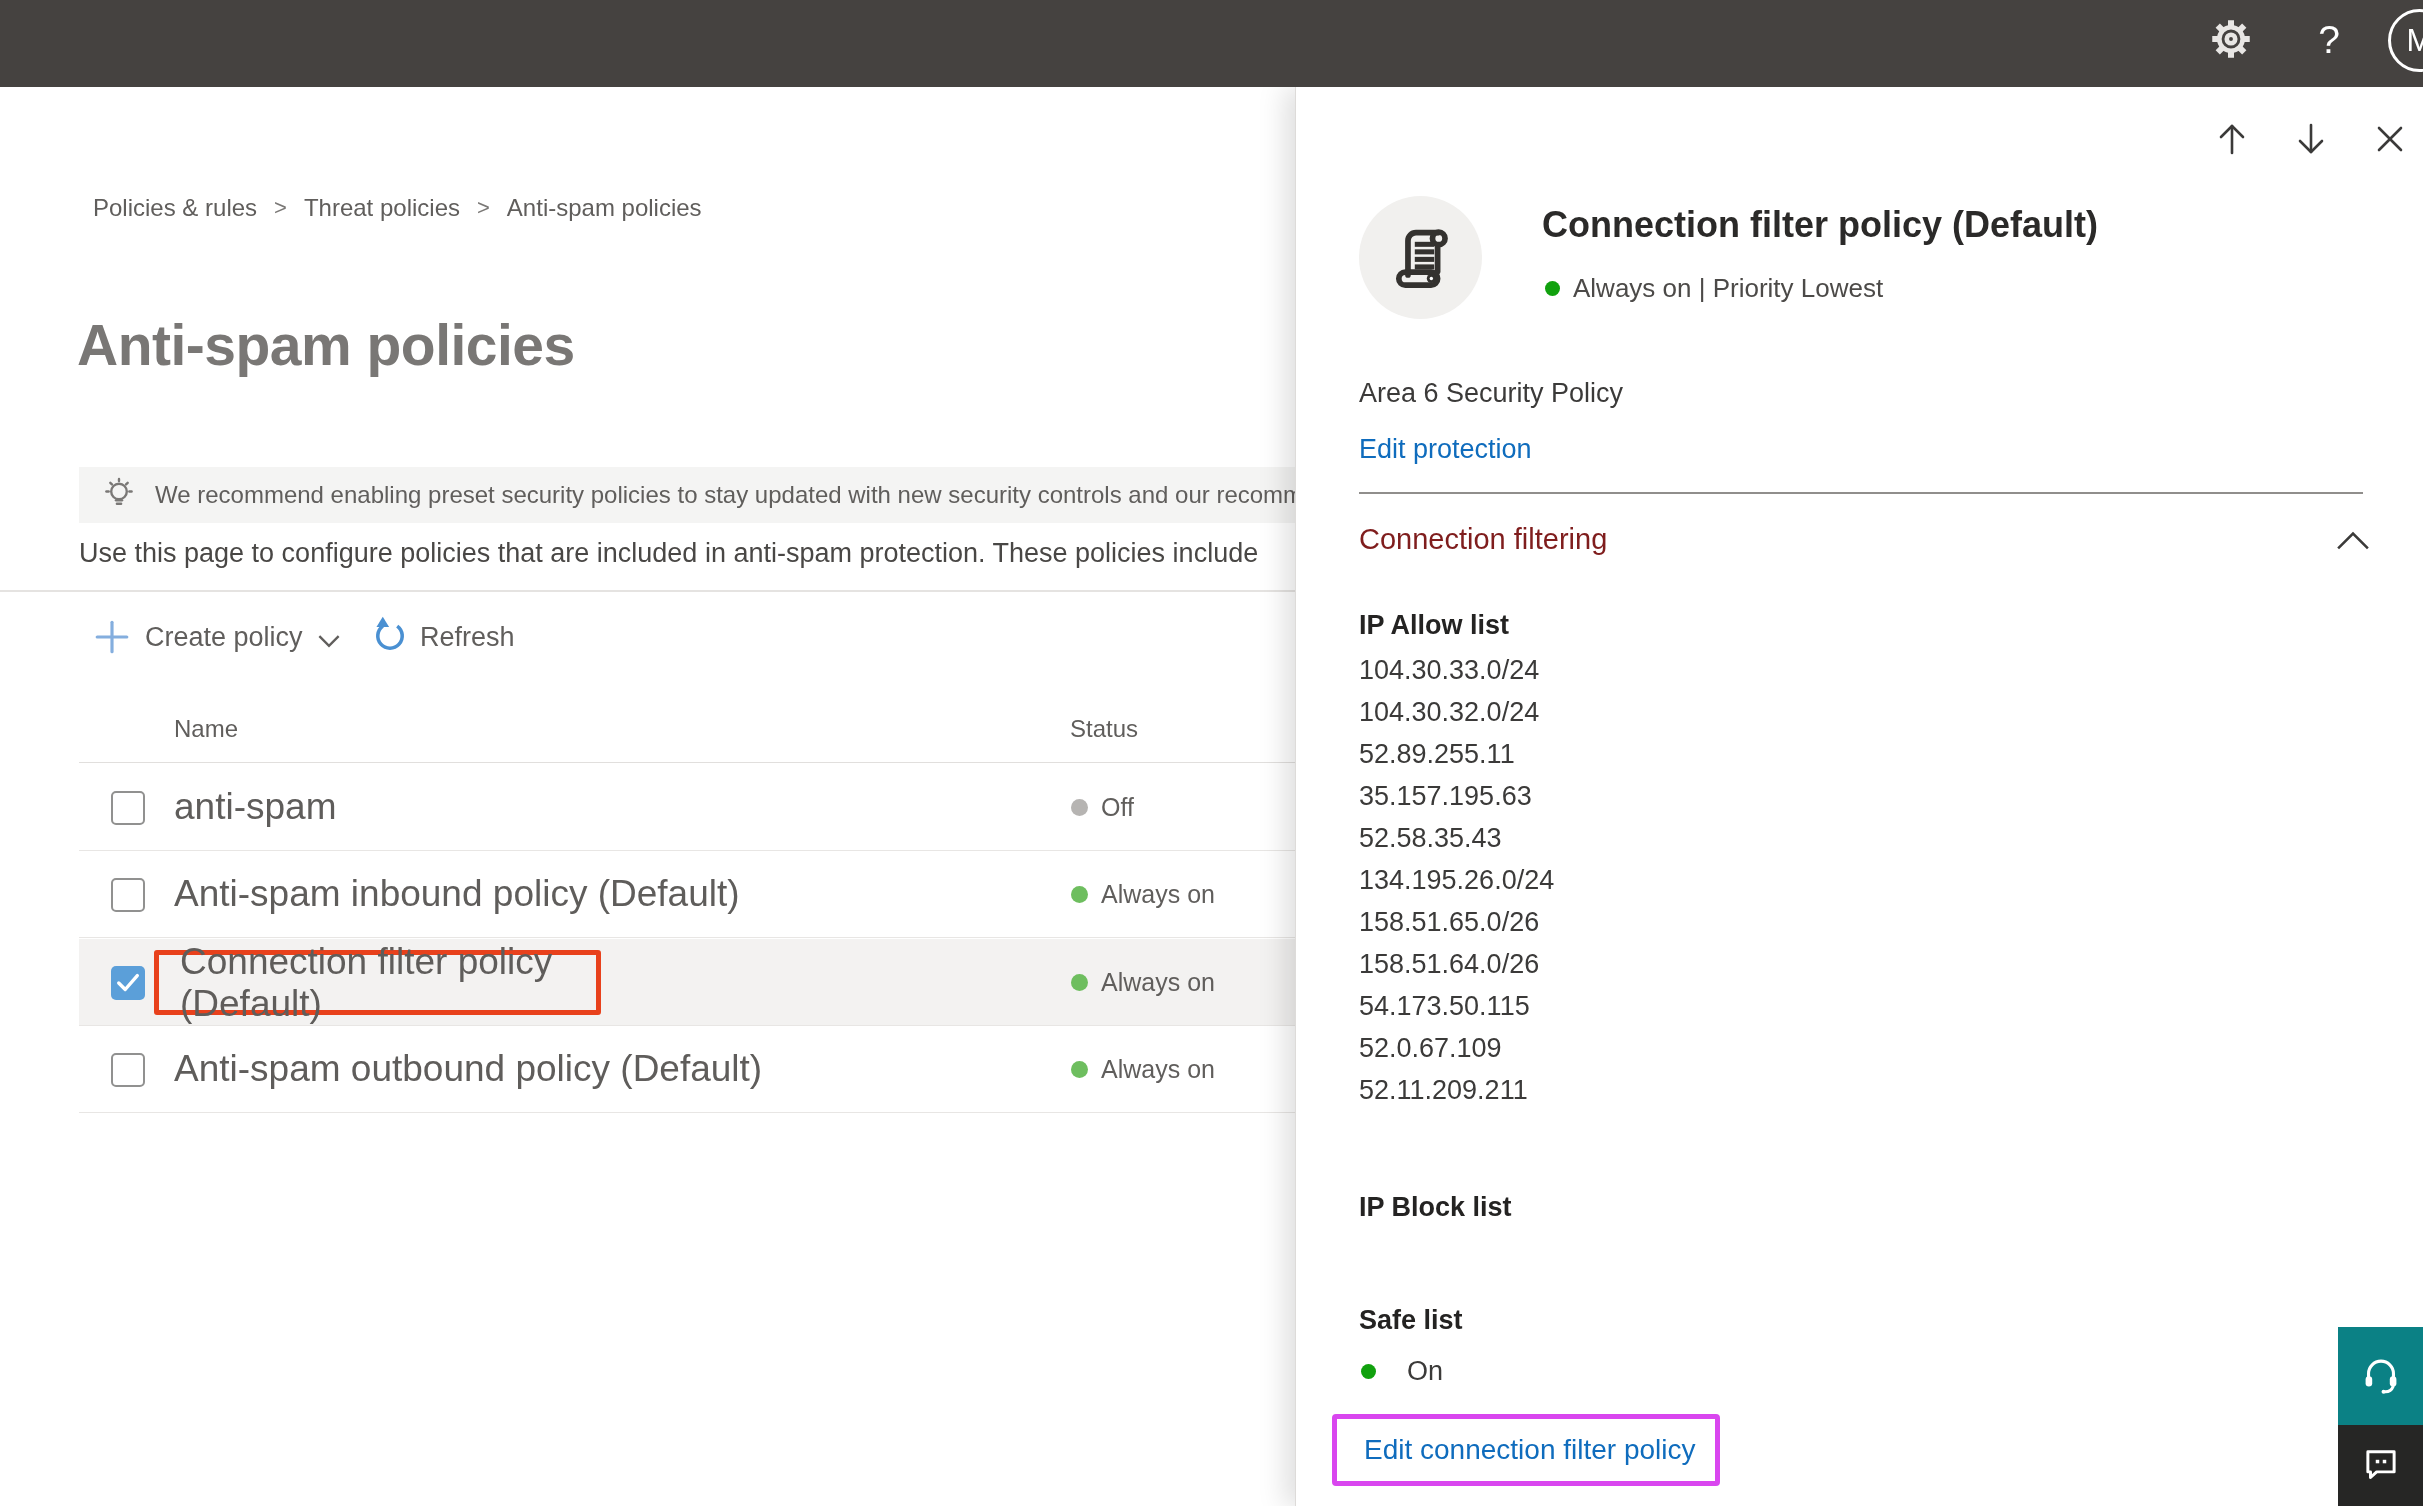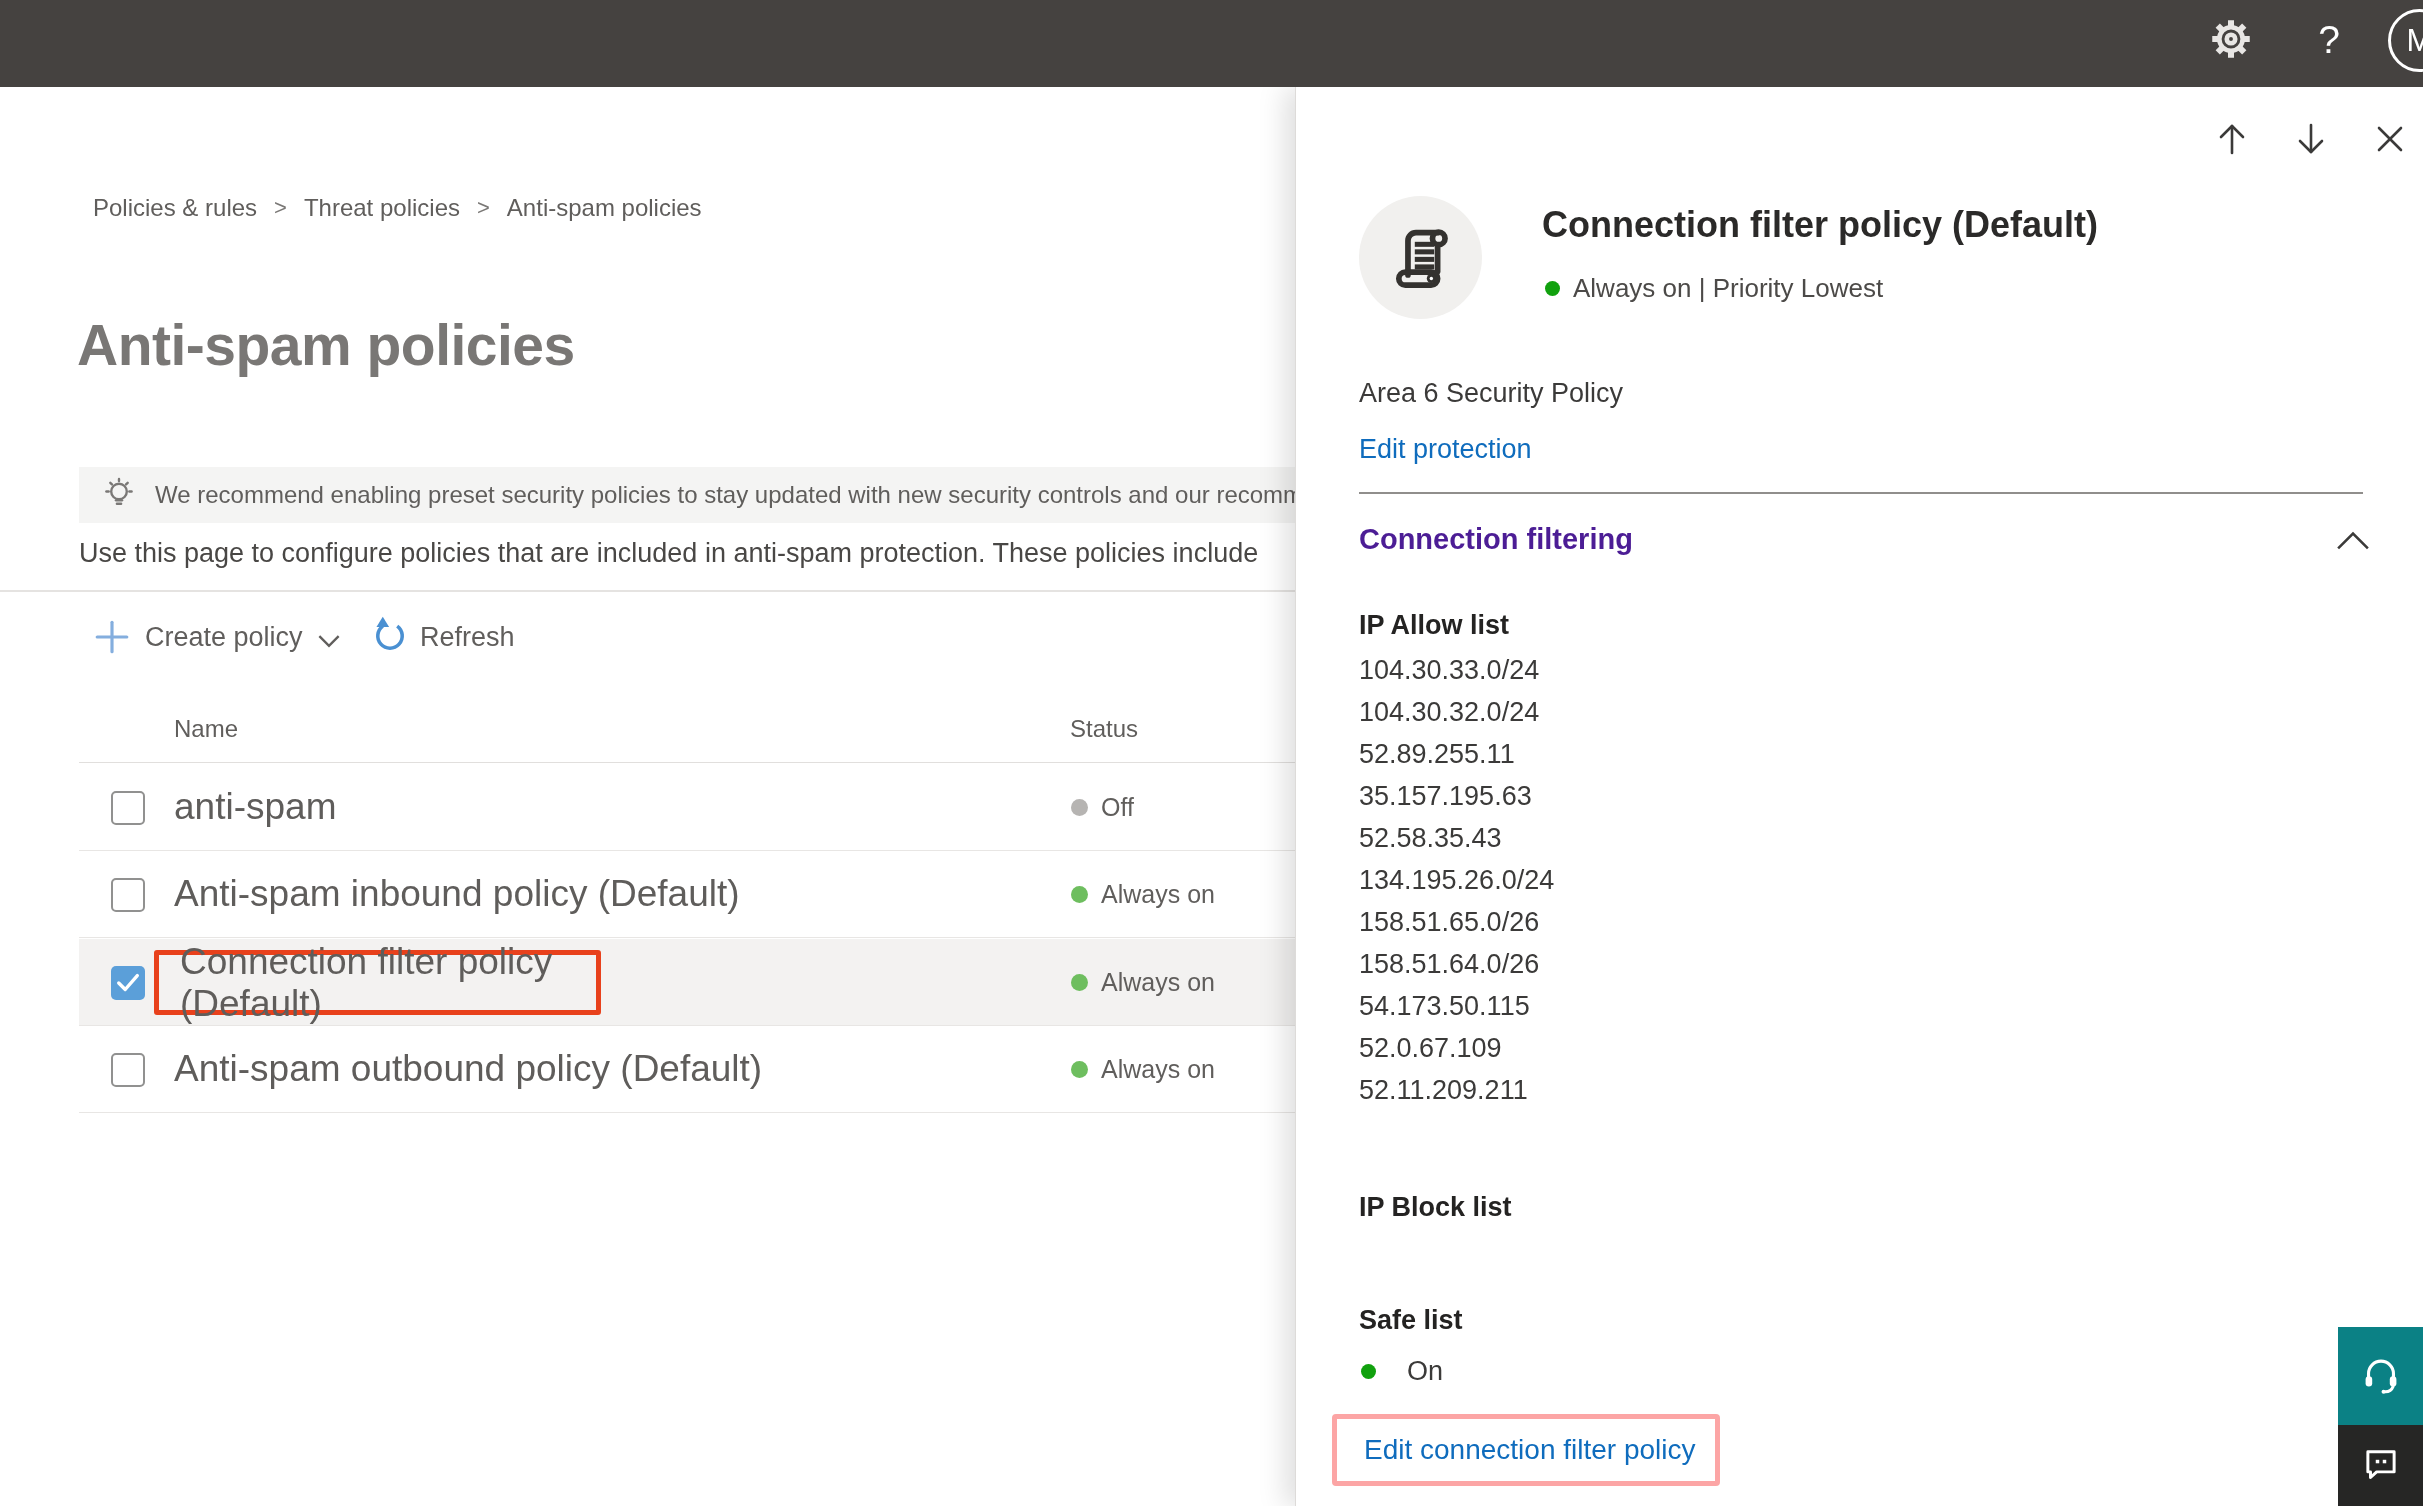--- a/index.html
+++ b/index.html
@@ -63,32 +63,32 @@
   .fly-title { position:absolute; left:246px; top:117px; width:851px; font-size:36px; font-weight:700; color:#2b2a29; white-space:nowrap; }
   .fly-status { position:absolute; left:249px; top:186px; display:flex; align-items:center; gap:13px; }
   .dot-bright { width:15px; height:15px; border-radius:50%; background:#11a10e; flex:0 0 auto; }
   .fly-status-text { font-size:26px; color:#4c4a48; }
 
   .fly-desc { position:absolute; left:63px; top:291px; font-size:27px; color:#3b3a39; }
   .link { color:#0f6cbd; cursor:pointer; }
   .fly-edit-desc { position:absolute; left:63px; top:347px; font-size:27px; }
   .fly-divider { position:absolute; left:63px; top:405px; width:1004px; height:2px; background:#908e8c; }
 
-  .fly-section-title { position:absolute; left:63px; top:436px; font-size:29px; font-weight:700; color:#4c1d95; }
+  .fly-section-title { position:absolute; left:63px; top:436px; font-size:29px; font-weight:400; color:#7f1d1d; }
   .chev-up { position:absolute; left:1040px; top:444px; cursor:pointer; }
 
   .ip-allow-label { position:absolute; left:63px; top:523px; font-size:27px; font-weight:700; color:#242322; }
   .ip-list { position:absolute; left:63px; top:562px; }
   .ip-item { font-size:27px; color:#3b3a39; height:42px; line-height:42px; }
   .ip-block-label { position:absolute; left:63px; top:1105px; font-size:27px; font-weight:700; color:#242322; }
   .safe-list-label { position:absolute; left:63px; top:1218px; font-size:27px; font-weight:700; color:#242322; }
   .safe-status { position:absolute; left:65px; top:1269px; display:flex; align-items:center; gap:31px; }
   .safe-status-text { font-size:27px; color:#3b3a39; }
 
-  .edit-policy-box { position:absolute; left:36px; top:1327px; width:388px; height:72px; border:5px solid #fca5a5; border-radius:4px;
+  .edit-policy-box { position:absolute; left:36px; top:1327px; width:388px; height:72px; border:5px solid #d946ef; border-radius:4px;
                      display:flex; align-items:center; padding-left:27px; }
   .edit-policy-link { font-size:28px; }
 
   
   .support-btn { position:absolute; left:2338px; top:1327px; width:85px; height:98px; background:#0b8185; z-index:30;
                  display:flex; align-items:center; justify-content:center; cursor:pointer; }
   .feedback-btn { position:absolute; left:2338px; top:1425px; width:85px; height:82px; background:#262625; z-index:30;
                   display:flex; align-items:center; justify-content:center; cursor:pointer; }
 </style>
 </head>

